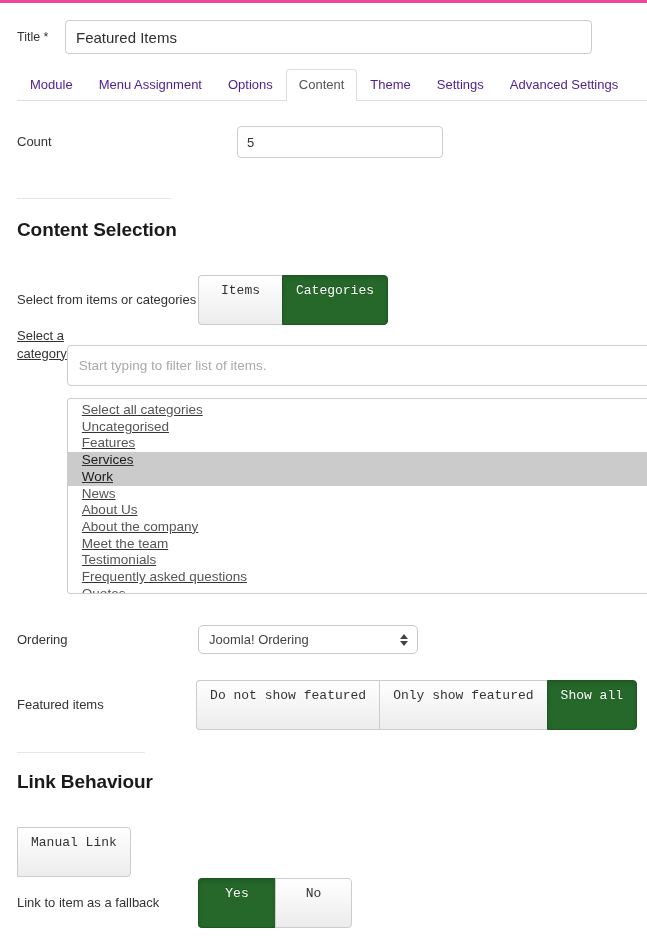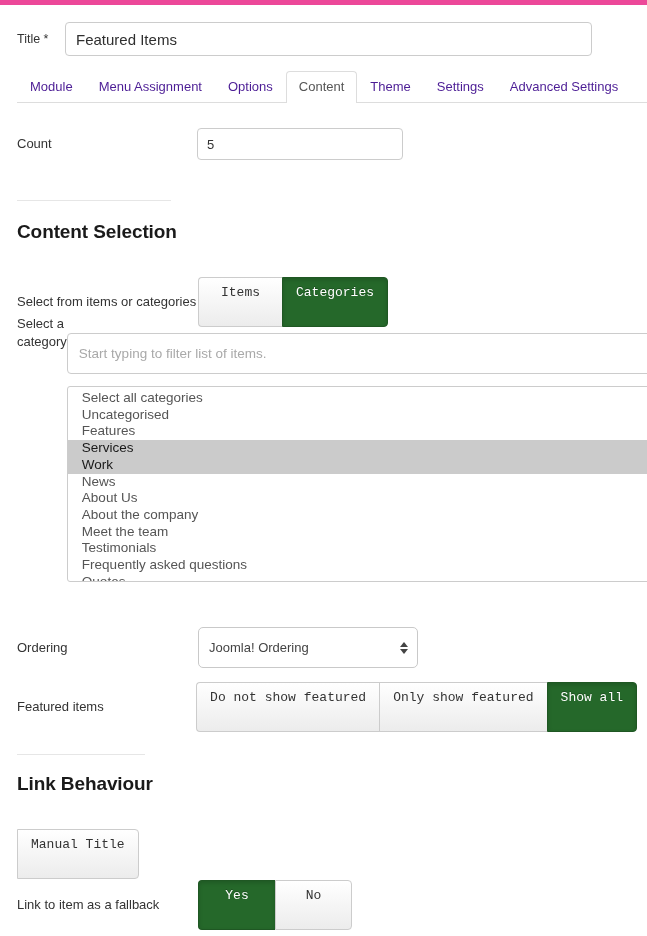--- a/index.html
+++ b/index.html
@@ -13,21 +13,21 @@
     overflow: hidden;
     font-family: "Liberation Sans", sans-serif;
     font-size: 13px;
     color: #333333;
     -webkit-font-smoothing: antialiased;
   }
   .page {
     position: absolute;
     left: 0; top: 0;
     width: 647px; height: 936px;
-    border-top: 5px solid #ec4899;
+    border-top: 3px solid #ec4899;
     overflow: hidden;
   }
 
   
   .title-row {
     position: absolute;
     left: 17px; top: 17px;
     width: 630px; height: 34px;
     display: flex; align-items: center;
   }
@@ -85,21 +85,21 @@
     display: flex;
     align-items: flex-start;
   }
   .ctrl-label {
     font-size: 13px;
     color: #333333;
     line-height: 1.35;
   }
 
   
-  .count-row { left: 17px; top: 123px; width: 620px; }
+  .count-row { left: 17px; top: 123px; width: 620px; gap: 40px; }
   .count-row .ctrl-label { width: 180px; padding-top: 7px; }
   .count-input {
     width: 206px; height: 32px;
     border: 1px solid #cccccc;
     border-radius: 4px;
     padding: 4px 9px;
     font-family: "Liberation Sans", sans-serif;
     font-size: 13px;
     color: #333333;
     background: #ffffff;
@@ -153,21 +153,21 @@
     box-shadow: inset 0 2px 4px rgba(0,0,0,0.15);
   }
   .btn-group .btn.active + .btn { border-left-color: #cccccc; }
 
   
   .selfrom-row { left: 17px; top: 272px; width: 620px; align-items: center; }
   .selfrom-row .ctrl-label { width: 181px; }
   .selfrom-row .btn-group .btn { min-width: 84px; }
 
   
-  .selcat-row { left: 17px; top: 310px; width: 630px; }
+  .selcat-row { left: 17px; top: 324px; width: 630px; text-decoration: underline; }
   .selcat-row .ctrl-label { width: 181px; padding-top: 0px; }
   .selcat-field { width: 600px; }
   .filter-input {
     width: 600px; height: 41px;
     border: 1px solid #cccccc;
     border-radius: 4px;
     padding: 6px 11px;
     font-family: "Liberation Sans", sans-serif;
     font-size: 13.5px;
     color: #333333;
@@ -195,21 +195,21 @@
   }
   .cat-list .opt.selected {
     background: #cbcbcb;
     color: #1a1a1a;
   }
 
   
   .ordering-row { left: 17px; top: 622px; width: 620px; align-items: center; }
   .ordering-row .ctrl-label { width: 181px; }
   .ordering-select {
-    width: 220px; height: 41px;
+    width: 220px; height: 29px;
     border: 1px solid #c9c9c9;
     border-radius: 5px;
     background: #ffffff;
     font-family: "Liberation Sans", sans-serif;
     font-size: 13px;
     color: #444444;
     padding: 2px 24px 2px 10px;
     position: relative;
     display: flex; align-items: center;
     cursor: pointer;
@@ -318,21 +318,21 @@
       <button class="btn">Only show featured</button>
       <button class="btn active">Show all</button>
     </div>
   </div>
 
   <div class="divider d2"></div>
   <div class="section-title s2">Link Behaviour</div>
 
   <div class="row linktype-row">
     <div class="btn-group">
-      <button class="btn">Manual Title</button>
+      <button class="btn">Manual Link</button>
     </div>
   </div>
 
   <div class="row fallback-row">
     <span class="ctrl-label">Link to item as a fallback</span>
     <div class="btn-group">
       <button class="btn active">Yes</button>
       <button class="btn">No</button>
     </div>
   </div>

